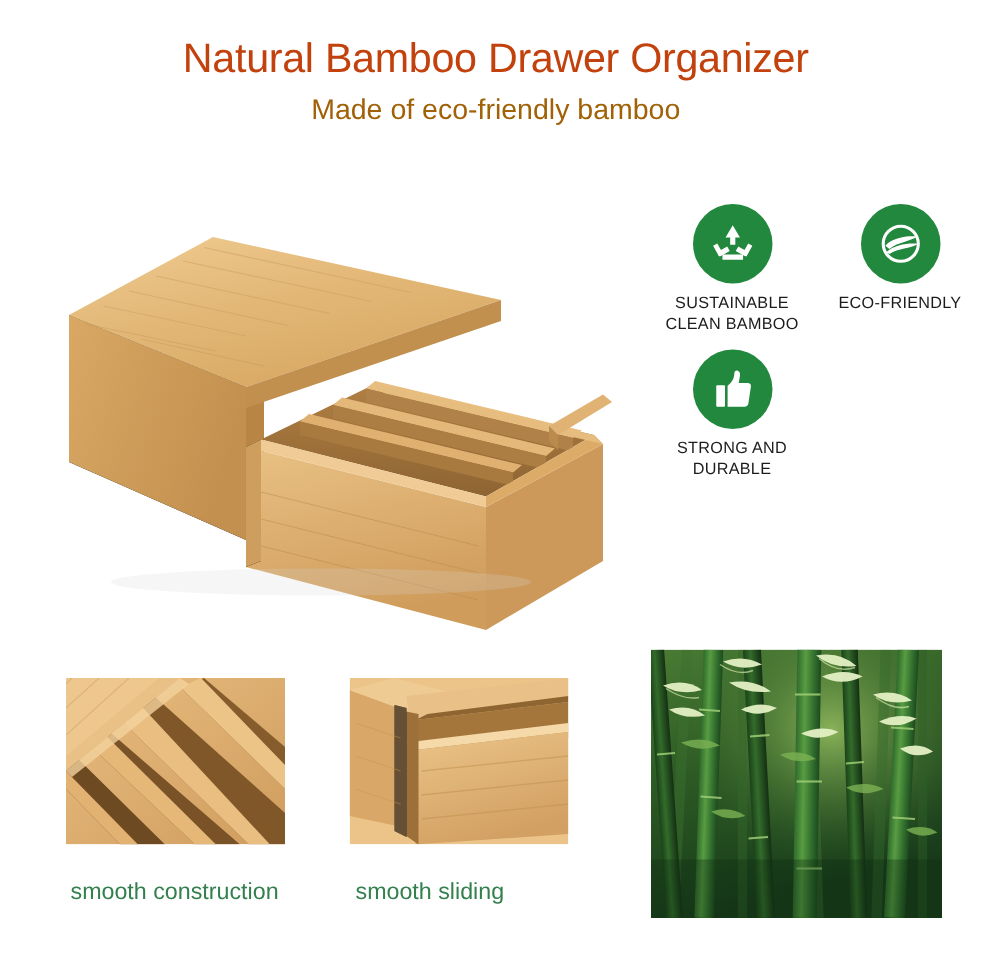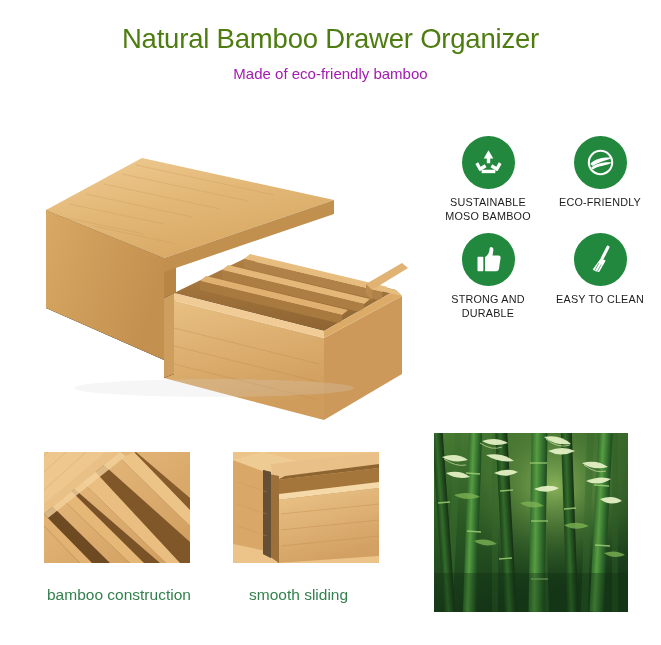--- a/index.html
+++ b/index.html
@@ -7,25 +7,25 @@
     width: 661px; height: 645px;
     background: #ffffff;
     font-family: "Liberation Sans", sans-serif;
     overflow: hidden;
   }
   .page { position: relative; width: 661px; height: 645px; background: #ffffff; }
 
   
   .header { position: absolute; left: 0; top: 22px; width: 661px; text-align: center; }
   .title {
-    font-size: 27.5px; color: #4d7c0f; font-weight: 400;
+    font-size: 27.5px; color: #c2410c; font-weight: 400;
     letter-spacing: -0.2px; line-height: 34px; white-space: nowrap;
   }
   .subtitle {
-    font-size: 15px; color: #a21caf; font-weight: 400;
+    font-size: 19px; color: #a16207; font-weight: 400;
     line-height: 21.5px; margin-top: 7px; white-space: nowrap;
   }
 
   
   .hero { position: absolute; left: 24px; top: 138px; width: 410px; height: 282px; }
   .hero svg { display: block; width: 100%; height: 100%; }
 
   
   .badges {
     position: absolute; left: 434px; top: 136px;
@@ -50,21 +50,21 @@
   .thumb { position: absolute; overflow: hidden; }
   .thumb svg { display: block; width: 100%; height: 100%; }
   .thumb-a { left: 44px;  top: 452px; width: 146px; height: 111px; }
   .thumb-b { left: 233px; top: 452px; width: 146px; height: 111px; }
 
   .caption {
     position: absolute; top: 586px; font-size: 15.5px;
     color: #33804e; white-space: nowrap;
   }
   .caption-a { left: 47px; }
-  .caption-b { left: 249px; }
+  .caption-b { left: 237px; }
 
   
   .forest { position: absolute; left: 434px; top: 433px; width: 194px; height: 179px; overflow: hidden; }
   .forest svg { display: block; width: 100%; height: 100%; }
 </style>
 </head>
 <body>
 
 <div class="page">
 
@@ -162,21 +162,21 @@
             <g fill="#ffffff">
               <path d="M24 6 L31 18 L26.5 18 L26.5 25 L21.5 25 L21.5 18 L17 18 Z"></path>
               <path d="M10.5 36 L5 26 L9 23.8 L12.6 30 L18.6 26.6 L21.1 31 L12 36.2 Z"></path>
               <path d="M37.5 36 L43 26 L39 23.8 L35.4 30 L29.4 26.6 L26.9 31 L36 36.2 Z"></path>
               <path d="M14 34.5 L34 34.5 L34 39.5 L14 39.5 Z"></path>
             </g>
           </svg>
         </span>
       </div>
       <div class="badge-label">SUSTAINABLE
-MOSO BAMBOO</div>
+CLEAN BAMBOO</div>
     </div>
 
 
     <div class="badge">
       <div class="badge-circle">
         <span>
           <svg width="33" height="33" viewBox="0 0 48 48">
             <circle cx="24" cy="24" r="17" fill="none" stroke="#ffffff" stroke-width="3"></circle>
             <path d="M9 26 C16 18 30 16 40 17 C33 22 22 22 13 29 Z" fill="#ffffff"></path>
             <path d="M10 32 C18 25 31 23 41 24 C33 29 22 28 13 34 Z" fill="#ffffff"></path>
@@ -194,38 +194,20 @@
               <rect x="8" y="20" width="8.5" height="21" rx="1"></rect>
               <path d="M19 41 L19 20.5 C23 18 25.5 13 25.5 9 C25.5 6.6 27 5.5 28.8 6 C30.6 6.5 31.4 8.3 31 11 L29.8 18 L38.5 18 C40.6 18 42 19.6 41.6 21.6 L39.2 37.6 C38.9 39.8 37.4 41 35.4 41 Z"></path>
             </g>
           </svg>
         </span>
       </div>
       <div class="badge-label">STRONG AND
 DURABLE</div>
     </div>
 
-    <div class="badge">
-      <div class="badge-circle">
-        <span>
-          <svg width="33" height="33" viewBox="0 0 48 48">
-            <g fill="#ffffff">
-              <rect x="28.5" y="3" width="4.6" height="22" rx="2" transform="rotate(27 30.8 14)"></rect>
-              <path d="M24.5 22 L31.5 25.6 L22.5 42 C20 42.6 15 41 12.6 38.5 Z"></path>
-            </g>
-            <g stroke="#22883d" stroke-width="1.1" opacity="0.85">
-              <line x1="21.5" y1="29.5" x2="15.5" y2="40.5"></line>
-              <line x1="25" y1="31.4" x2="19" y2="41.8"></line>
-              <line x1="28.2" y1="33" x2="22.6" y2="42.4"></line>
-            </g>
-          </svg>
-        </span>
-      </div>
-      <div class="badge-label">EASY TO CLEAN</div>
-    </div>
 
   </div>
 
   <div class="thumb thumb-a">
     <svg viewBox="0 0 146 111" xmlns="http://www.w3.org/2000/svg">
       <defs>
         <linearGradient id="tA" x1="0" y1="0" x2="1" y2="1">
           <stop offset="0" stop-color="#e8bd80"></stop>
           <stop offset="1" stop-color="#cf9d5e"></stop>
         </linearGradient>
@@ -290,21 +272,21 @@
       <polygon points="30,18 38,20 38,106 30,102" fill="#caa06a" opacity="0.5"></polygon>
 
       <g stroke="#c59259" stroke-width="0.8" opacity="0.45">
         <line x1="4" y1="30" x2="34" y2="40"></line>
         <line x1="4" y1="52" x2="34" y2="62"></line>
         <line x1="4" y1="74" x2="34" y2="84"></line>
       </g>
     </svg>
   </div>
 
-  <div class="caption caption-a">bamboo construction</div>
+  <div class="caption caption-a">smooth construction</div>
   <div class="caption caption-b">smooth sliding</div>
 
   <div class="forest">
     <svg viewBox="0 0 194 179" xmlns="http://www.w3.org/2000/svg">
       <defs>
         <linearGradient id="bgF" x1="0" y1="0" x2="0.3" y2="1">
           <stop offset="0" stop-color="#4a7c34"></stop>
           <stop offset="0.45" stop-color="#2d5b24"></stop>
           <stop offset="1" stop-color="#17391a"></stop>
         </linearGradient>

